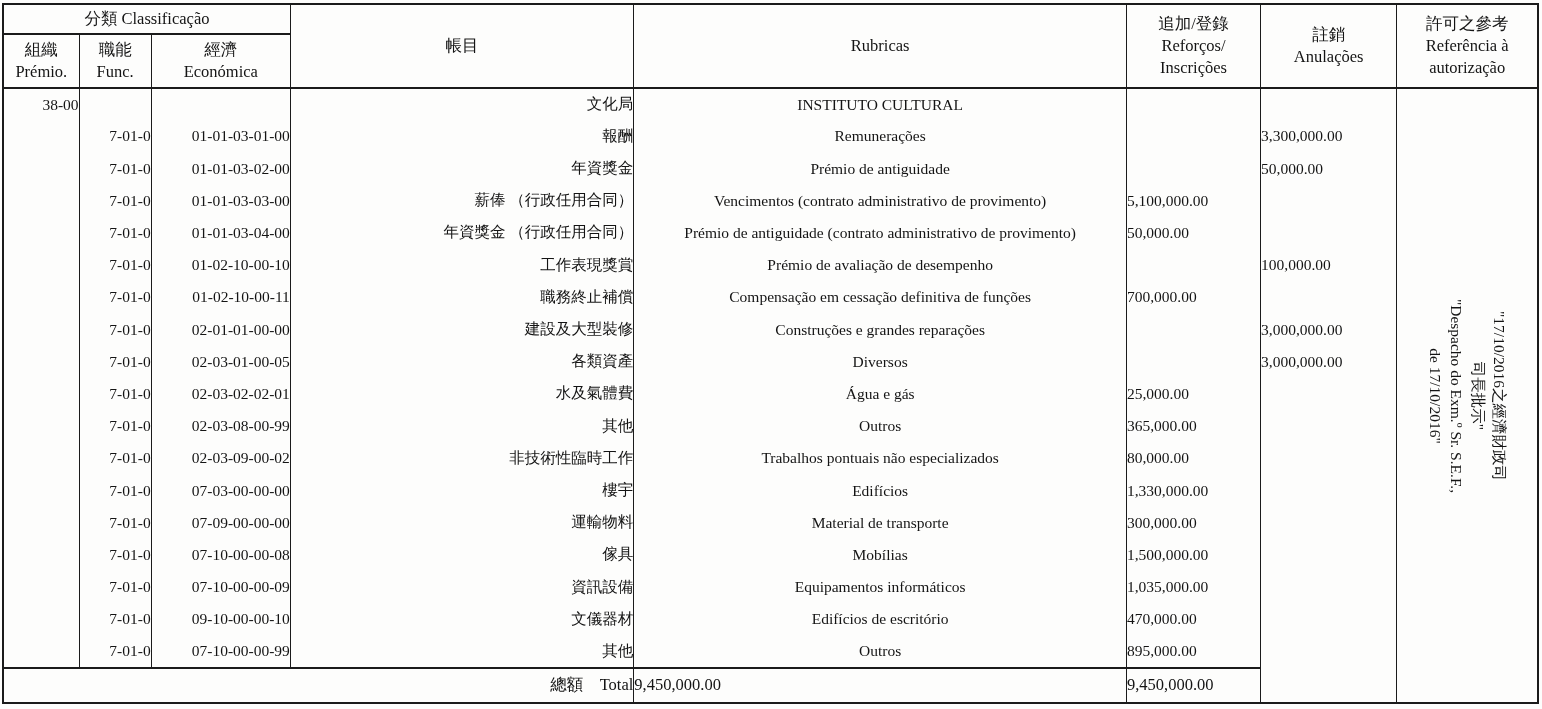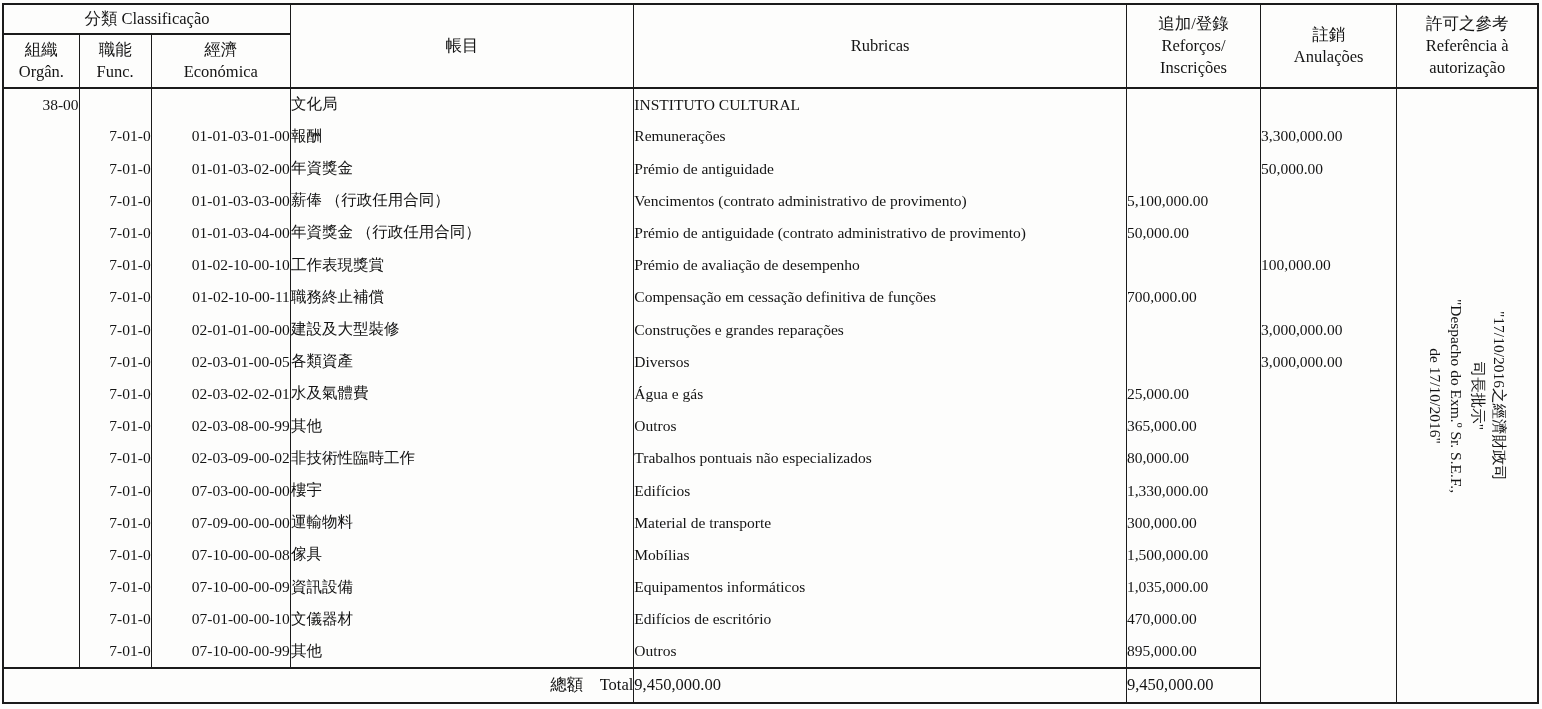--- a/index.html
+++ b/index.html
@@ -42,22 +42,22 @@
   #budget-table thead tr.h2 { height: 54px; }
   #budget-table thead th { border-bottom-width: 2px; }
   
   #budget-table tbody td {
     border-top: none;
     border-bottom: none;
     font-size: 15.5px;
   }
   #budget-table tbody tr.data-row { height: 32px; }
   .cell-center { text-align: right; }
-  .cell-acct   { text-align: left; padding-left: 5px;  font-size: 16px; }
-  .cell-rub    { text-align: left; padding-left: 6px; }
+  .cell-acct   { text-align: right; padding-left: 5px;  font-size: 16px; }
+  .cell-rub    { text-align: center; padding-left: 6px; }
   .cell-num    { padding-right: 7px; }
   
   #budget-table tr.total-row { height: 35px; }
   #budget-table tr.total-row td {
     border-top: 2px solid #1b1b1b;
     font-size: 16.5px;
   }
   .total-label { text-align: right; padding-right: 6px; }
   
   .auth-cell { position: relative; }
@@ -110,21 +110,21 @@
         </th>
         <th rowspan="2">
           <div>許可之參考</div>
           <div>Referência à</div>
           <div>autorização</div>
         </th>
       </tr>
       <tr class="h2">
         <th>
           <div>組織</div>
-          <div>Orgân.</div>
+          <div>Prémio.</div>
         </th>
         <th>
           <div>職能</div>
           <div>Func.</div>
         </th>
         <th>
           <div>經濟</div>
           <div>Económica</div>
         </th>
       </tr>
@@ -278,21 +278,21 @@
           <td class="cell-center">7-01-0</td>
           <td class="cell-center">07-10-00-00-09</td>
           <td class="cell-acct">資訊設備</td>
           <td class="cell-rub">Equipamentos informáticos</td>
           <td class="cell-num">1,035,000.00</td>
           <td class="cell-num"></td>
         </tr>
         <tr class="data-row">
           <td class="cell-center"></td>
           <td class="cell-center">7-01-0</td>
-          <td class="cell-center">07-01-00-00-10</td>
+          <td class="cell-center">09-10-00-00-10</td>
           <td class="cell-acct">文儀器材</td>
           <td class="cell-rub">Edifícios de escritório</td>
           <td class="cell-num">470,000.00</td>
           <td class="cell-num"></td>
         </tr>
         <tr class="data-row">
           <td class="cell-center"></td>
           <td class="cell-center">7-01-0</td>
           <td class="cell-center">07-10-00-00-99</td>
           <td class="cell-acct">其他</td>

